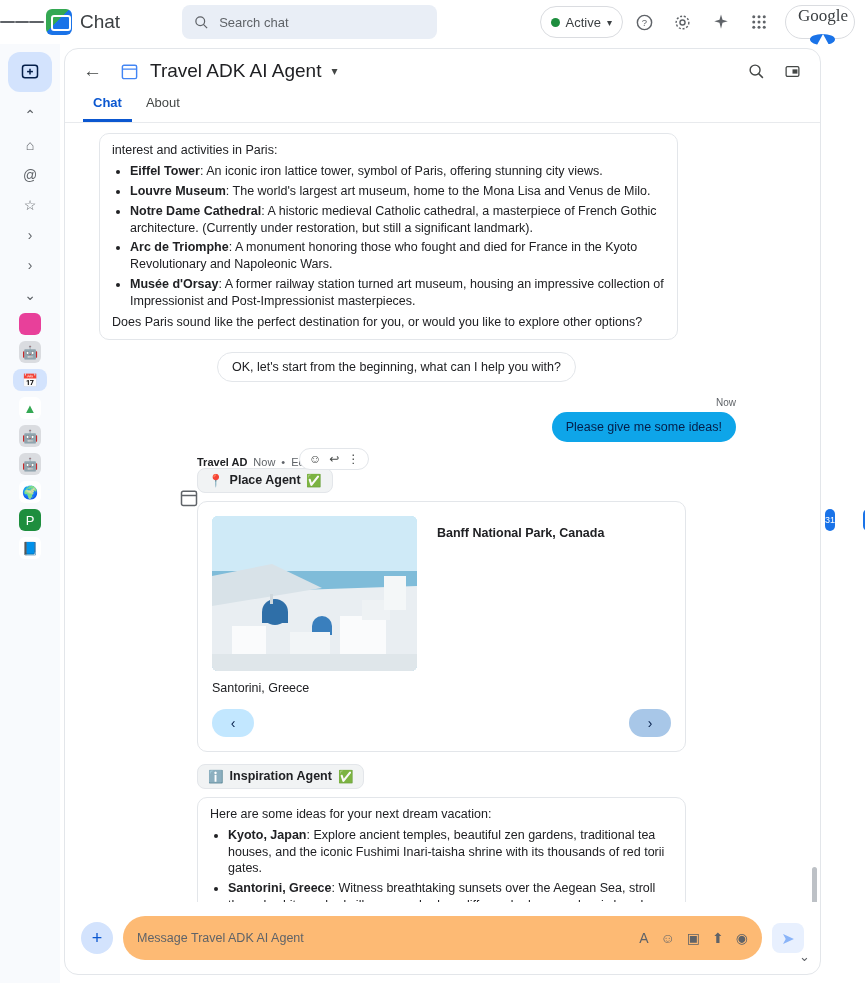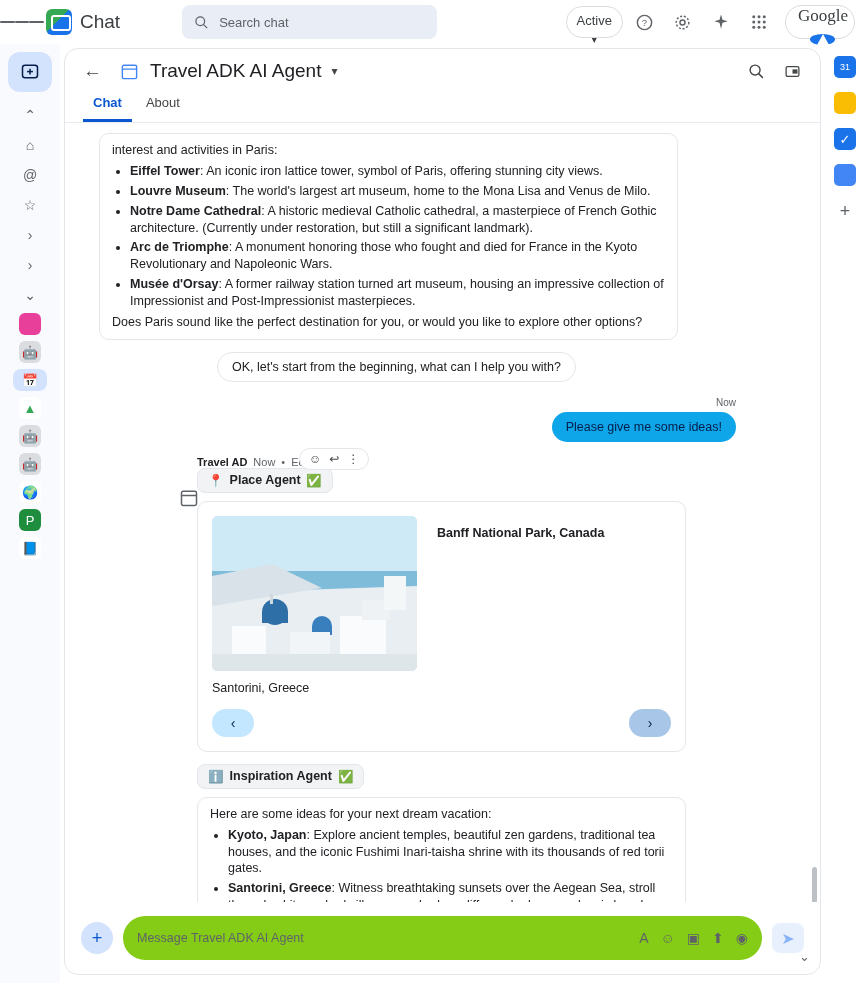--- a/index.html
+++ b/index.html
@@ -33,21 +33,21 @@
   }
   .chat-logo-text { font-size: 19px; color: #3c4043; }
   .searchbar {
     margin-left: 62px; width: 255px; height: 34px; background: #e9eef6; border-radius: 8px;
     display: flex; align-items: center; padding: 0 12px; gap: 10px; color: #5f6368; font-size: 13px;
     cursor: text;
   }
   .topbar-right { margin-left: auto; display: flex; align-items: center; gap: 6px; padding-right: 10px;}
   .active-pill {
     display:flex; align-items:center; gap:6px; height: 32px; padding: 0 10px;
-    border: 1px solid #dadce0; border-radius: 18px; font-size: 13px; color:#3c4043; cursor:pointer;flex-direction:column;
+    border: 1px solid #dadce0; border-radius: 18px; font-size: 13px; color:#3c4043; cursor:pointer;
   }
   .dot-green { width: 9px; height: 9px; border-radius: 50%; background: #1e8e3e; }
   .icon-btn {
     width: 32px; height: 32px; border-radius: 50%; display:flex; align-items:center; justify-content:center;
     color:#5f6368; cursor:pointer; font-size: 17px;
   }
   .gwrap {
     display:flex; align-items:center; gap:8px; border:1px solid #dadce0; border-radius: 20px;
     height: 34px; padding: 0 6px 0 12px; margin-left: 4px; flex-direction: column;
   }
@@ -67,21 +67,21 @@
   .rail-ic {
     width: 30px; height: 24px; display:flex; align-items:center; justify-content:center;
     color:#5f6368; font-size: 14px; cursor:pointer; margin: 3px 0;
   }
   .rail-chip { width: 22px; height: 22px; border-radius: 6px; margin: 3px 0; cursor:pointer; font-size:13px; display:flex;align-items:center;justify-content:center;color:#fff;}
   .rail-sel { background:#d3e3fd !important; width:34px; border-radius:8px;}
 
   
   .rrail {
     position: absolute; top: 44px; right: 0; width: 40px; bottom: 0; background: #fff;
-    display:flex; flex-direction: column; align-items:center; padding-top: 12px; gap: 14px;
+    display:flex; align-items:center; padding-top: 12px; gap: 14px;
   }
   .rr-ic { width: 22px; height: 22px; border-radius: 5px; display:flex;align-items:center;justify-content:center; font-size:13px; color:#fff; cursor:pointer;}
 
   
   .panel {
     position: absolute; top: 48px; left: 64px; right: 44px; bottom: 8px;
     background: #fff; border: 1px solid #e3e6ea; border-radius: 14px; overflow: hidden;
   }
   .panel-head { height: 44px; display:flex; align-items:center; padding: 0 12px; gap: 10px; }
   .back-arrow { font-size: 19px; color:#444746; cursor:pointer; padding: 4px 6px;}
@@ -129,21 +129,21 @@
   .nav-btn {
     width: 42px; height: 28px; border-radius: 16px; background:#c2e7ff; display:flex; align-items:center;
     justify-content:center; color:#041e49; font-size:14px; cursor:pointer;
   }
   .nav-btn.dark { background:#a8c7e8; }
 
   
   .composer { position:absolute; left:0; right:0; bottom:0; height: 72px; display:flex; align-items:center; padding: 0 16px; gap: 10px;}
   .plus-btn { width: 32px; height: 32px; border-radius: 50%; background:#d3e3fd; color:#0b57d0; display:flex;align-items:center;justify-content:center; font-size:18px; cursor:pointer;}
   .input-wrap {
-    flex: 1; height: 44px; background:#84cc16; border-radius: 22px; display:flex; align-items:center;
+    flex: 1; height: 44px; background:#fdba74; border-radius: 22px; display:flex; align-items:center;
     padding: 0 14px; gap: 12px;
   }
   .input-ph { flex:1; font-size: 12.5px; color:#5f6368; }
   .cmp-ic { color:#5f6368; font-size: 14px; cursor:pointer;}
   .send-btn { width: 32px; height: 30px; border-radius: 8px; background:#e8f0fe; color:#8ab4f8; display:flex;align-items:center;justify-content:center; cursor:pointer;}
 
   .scrollbar {
     position:absolute; right: 3px; top: 740px; width: 5px; height: 130px; background:#bdc1c6; border-radius: 3px;
   }
   .hover-actions {

